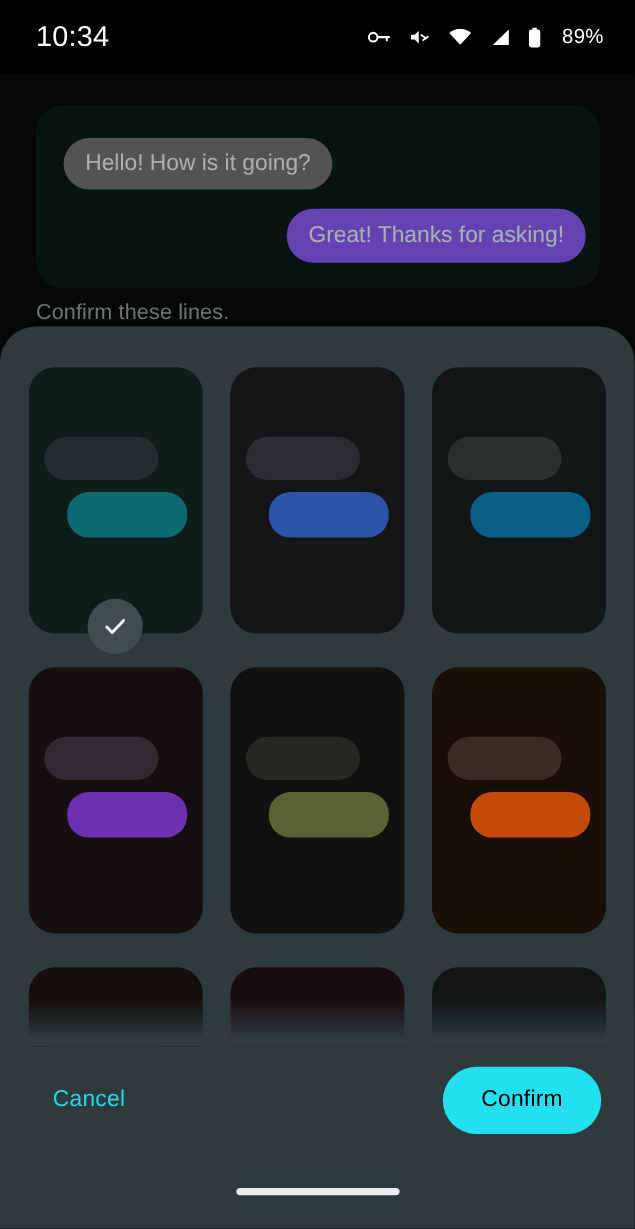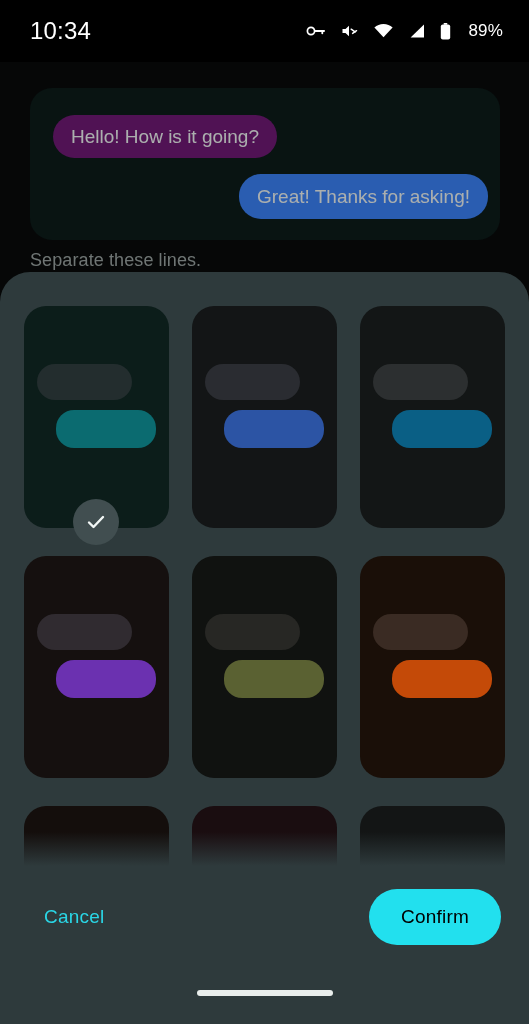--- a/index.html
+++ b/index.html
@@ -241,24 +241,24 @@
               <rect x="0.8" y="1.6" width="9.4" height="15" rx="2"></rect>
             </g>
           </svg>
       </span>
       <span id="battery-pct">89%</span>
     </span>
   </div>
 
   <div id="app-background">
     <div id="preview-panel" style="background: rgb(13, 28, 26);">
-      <div class="bubble" id="bubble-incoming" style="background: #701a75;">Hello! How is it going?</div>
-      <div class="bubble" id="bubble-outgoing" style="background: #3b82f6;">Great! Thanks for asking!</div>
+      <div class="bubble" id="bubble-incoming" style="background: #737373;">Hello! How is it going?</div>
+      <div class="bubble" id="bubble-outgoing" style="background: #8b5cf6;">Great! Thanks for asking!</div>
     </div>
-    <div id="separator-line-text">Separate these lines.</div>
+    <div id="separator-line-text">Confirm these lines.</div>
     <div id="scrim"></div>
   </div>
 
   <div id="theme-sheet" style="background: rgb(46, 58, 60);">
 
     <div id="theme-grid-scroll">
       <div id="theme-grid">
           <div class="theme-card-wrap">
             <div class="theme-card" style="background: rgb(12, 29, 26);">
               <div class="mini-bubble mini-in" style="background: rgb(35, 45, 46);"></div>

